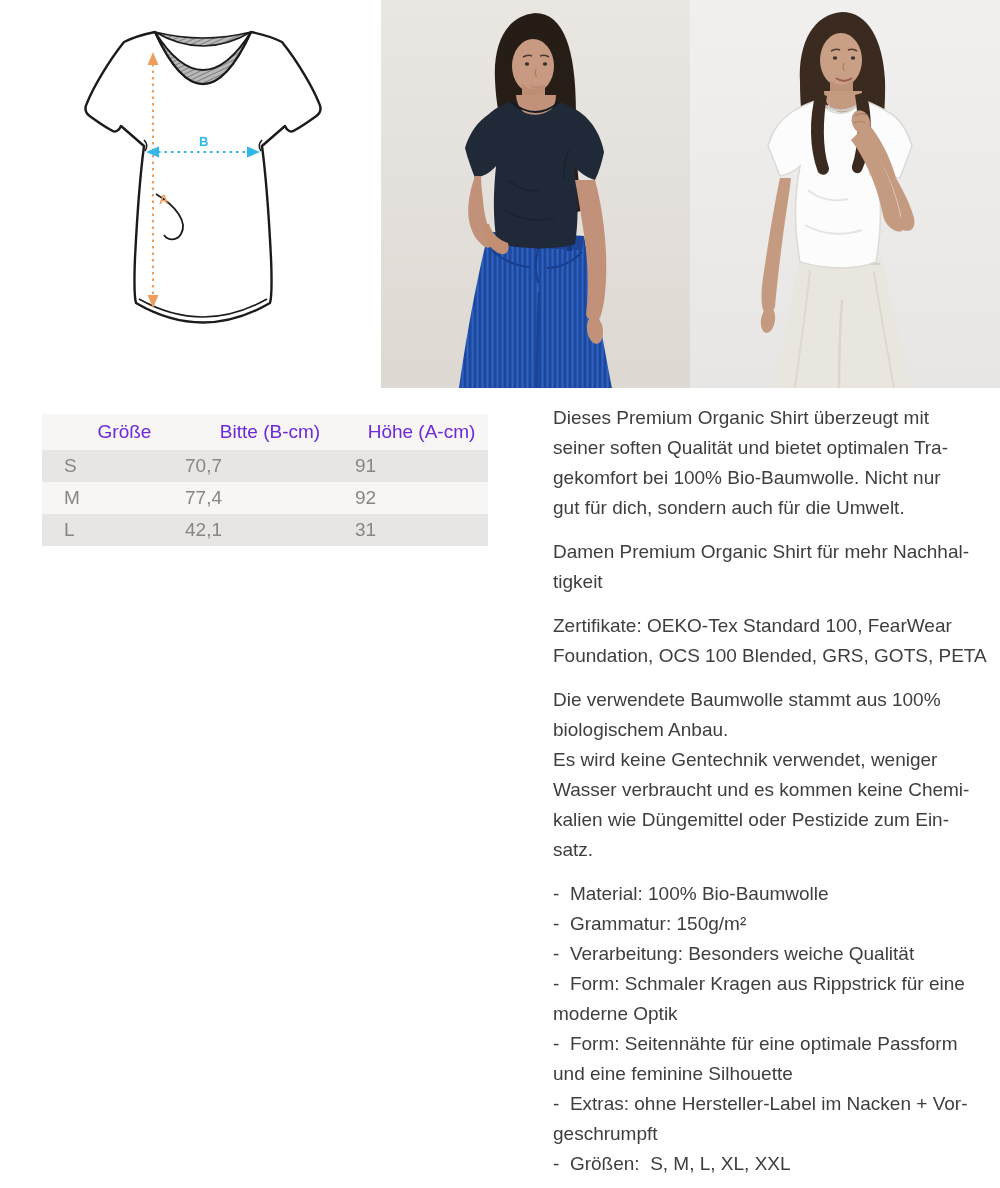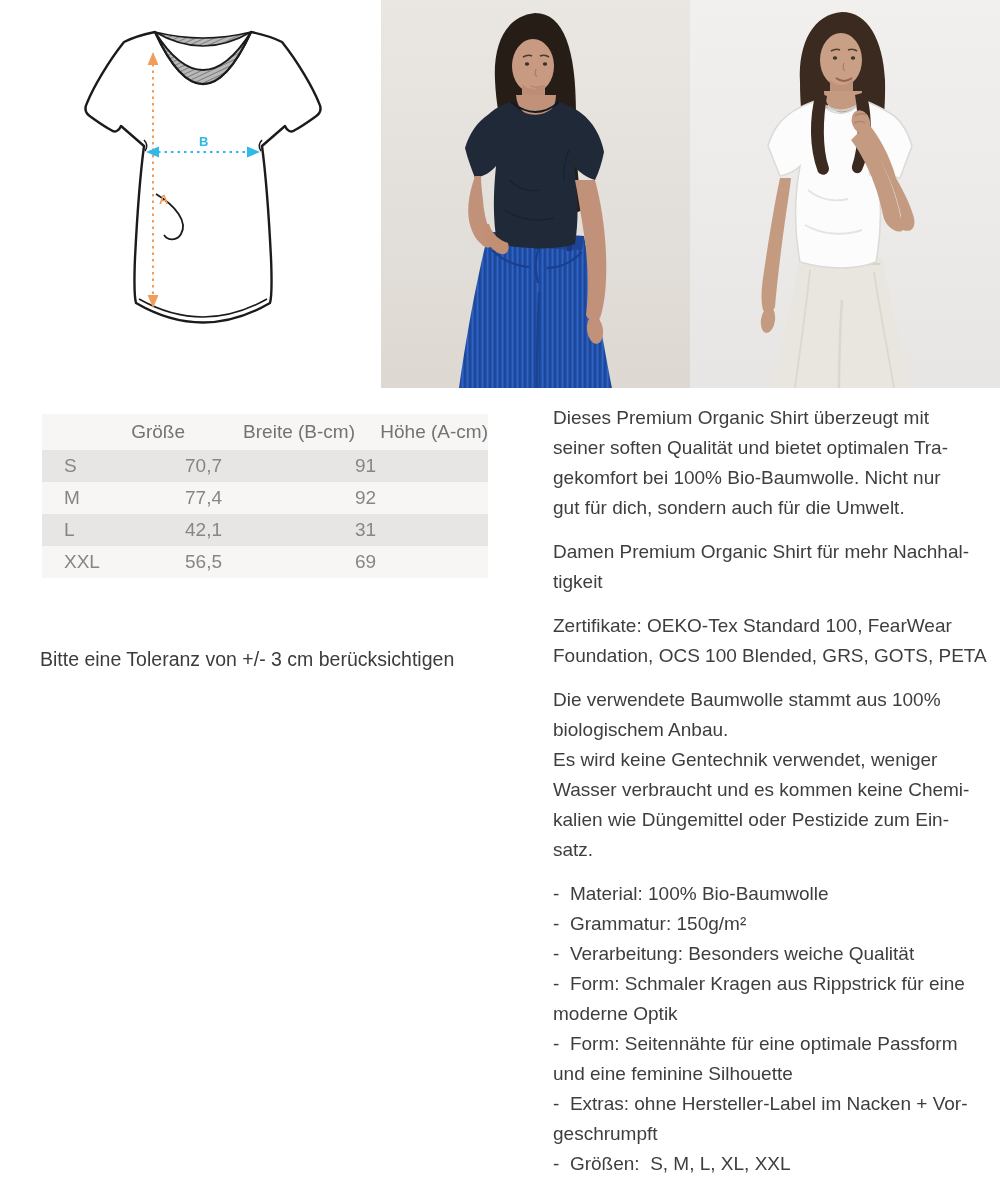--- a/index.html
+++ b/index.html
@@ -20,21 +20,21 @@
   
   .size-table{
     position:absolute;left:42px;top:414px;width:446px;
     border-collapse:collapse;table-layout:fixed;
     font-size:19px;
   }
   .size-table col.c1{width:143px;}
   .size-table col.c2{width:170px;}
   .size-table col.c3{width:133px;}
   .size-table th{
-    font-weight:400;text-align:right;color:#737373;
+    font-weight:400;text-align:center;color:#6d28d9;
     height:36px;background:#f7f6f4;padding:0;
   }
   .size-table td{
     color:#878685;height:32px;padding:0;
   }
   .size-table th:first-child,.size-table td:first-child{padding-left:22px;}
   .size-table tbody tr:nth-child(odd) td{background:#e8e6e4;}
   .size-table tbody tr:nth-child(even) td{background:#f7f6f4;}
 
   .tolerance-note{
@@ -226,49 +226,43 @@
 
   <table class="size-table">
     <colgroup>
         <col class="c1">
         <col class="c2">
         <col class="c3">
       </colgroup>
     <thead>
       <tr>
         <th>Größe</th>
-        <th>Breite (B-cm)</th>
+        <th>Bitte (B-cm)</th>
         <th>Höhe (A-cm)</th>
       </tr>
     </thead>
     <tbody>
       <tr>
         <td>S</td>
         <td>70,7</td>
         <td>91</td>
       </tr>
       <tr>
         <td>M</td>
         <td>77,4</td>
         <td>92</td>
       </tr>
       <tr>
         <td>L</td>
         <td>42,1</td>
         <td>31</td>
       </tr>
-      <tr>
-        <td>XXL</td>
-        <td>56,5</td>
-        <td>69</td>
-      </tr>
     </tbody>
   </table>
 
-  <p class="tolerance-note">Bitte eine Toleranz von +/- 3 cm berücksichtigen</p>
 
   <div class="description">
     <p>Dieses Premium Organic Shirt überzeugt mit
 seiner soften Qualität und bietet optimalen Tra-
 gekomfort bei 100% Bio-Baumwolle. Nicht nur
 gut für dich, sondern auch für die Umwelt.</p>
     <p>Damen Premium Organic Shirt für mehr Nachhal-
 tigkeit</p>
     <p>Zertifikate: OEKO-Tex Standard 100, FearWear
 Foundation, OCS 100 Blended, GRS, GOTS, PETA</p>

